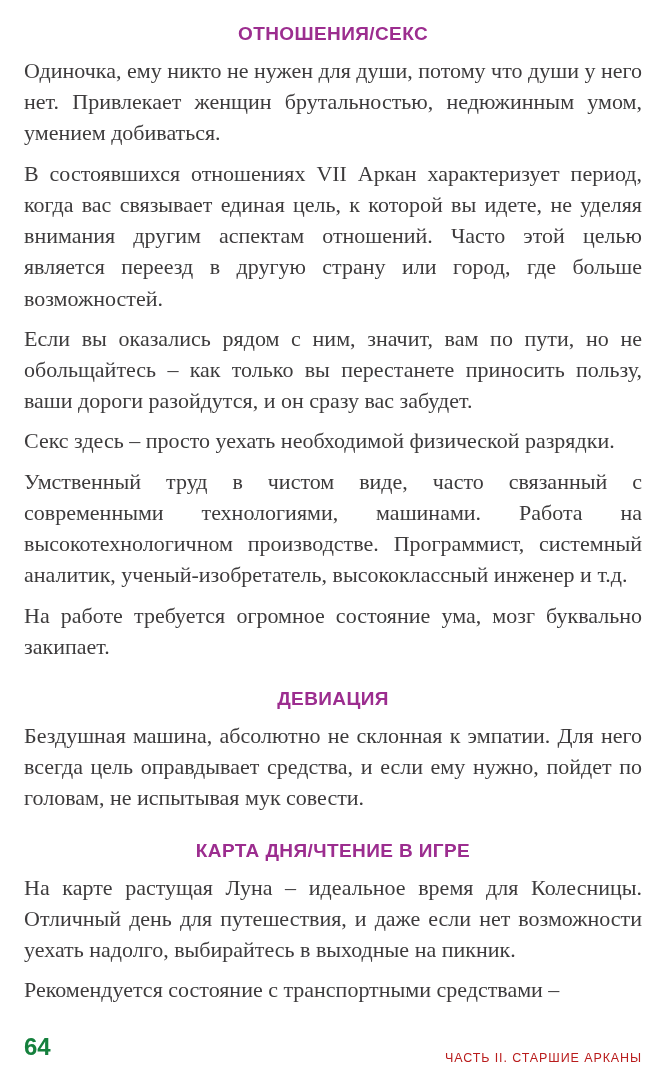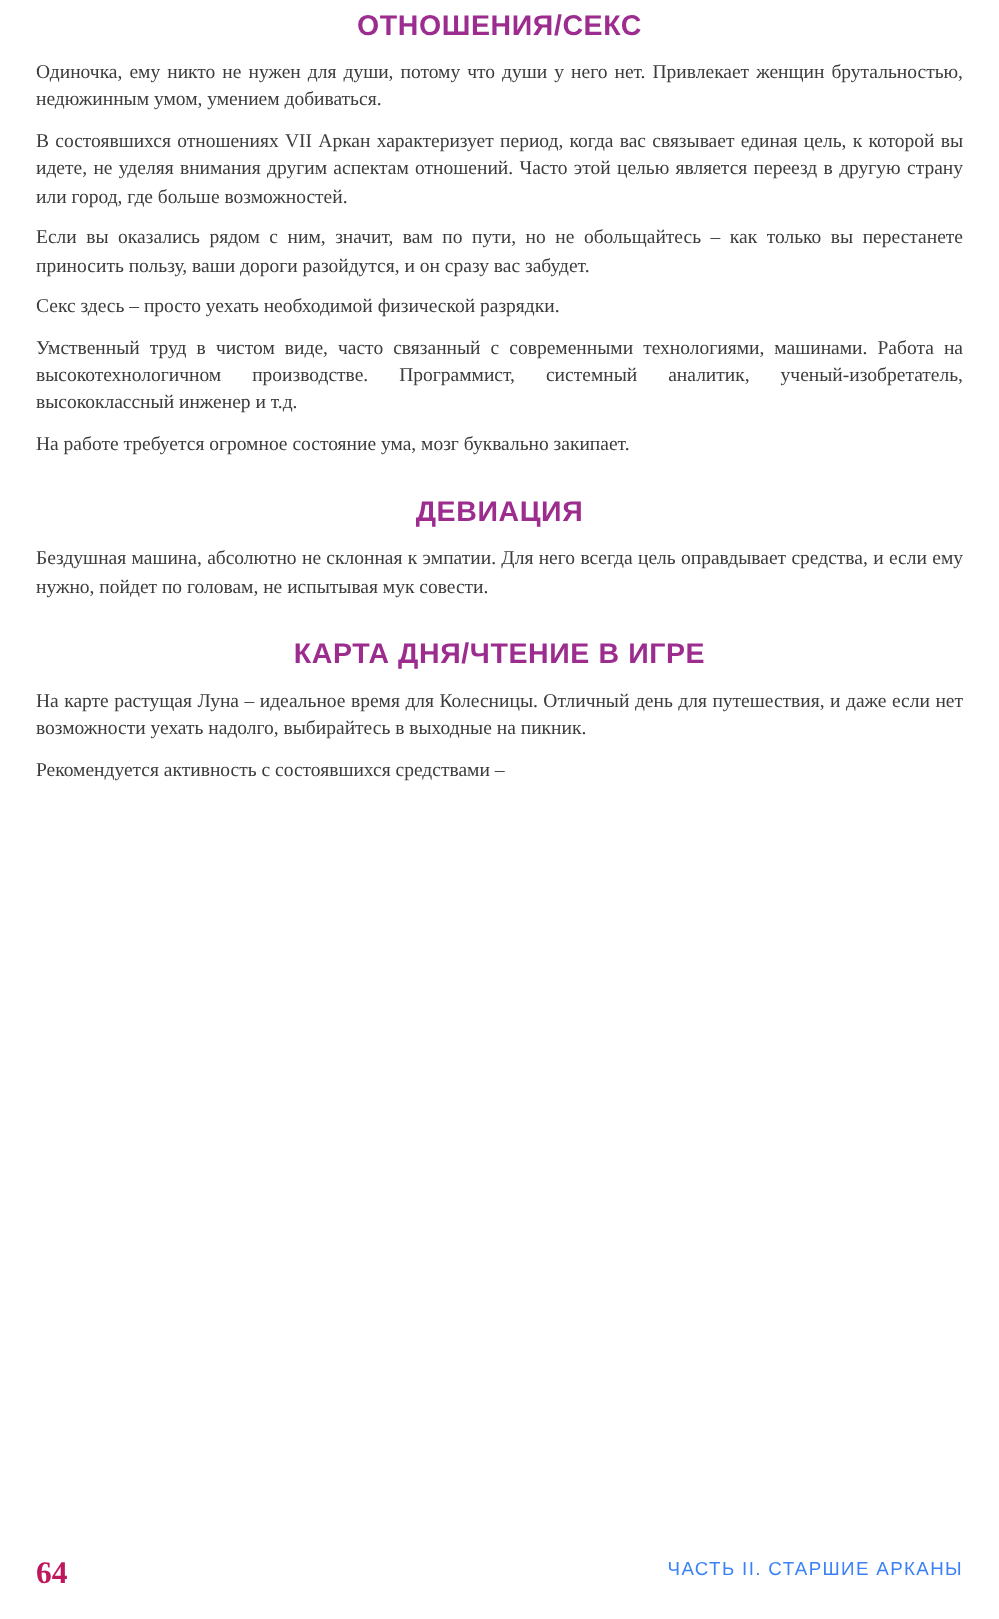--- a/index.html
+++ b/index.html
@@ -10,21 +10,21 @@
   body {
     width: 666px;
     height: 1079px;
     position: relative;
     font-family: "Liberation Serif", serif;
     color: #3b3b3b;
     overflow: hidden;
   }
   .page {
     position: absolute;
-    left: 0; top: 0;
+    left: 0; top: 16px;
     width: 666px;
     height: 780px;
     box-sizing: border-box;
     padding: 8px 24px 0 24px;
   }
   .section-heading {
     text-align: center;
     color: #9c2d8f;
     font-family: "Liberation Sans", sans-serif;
     font-weight: bold;
@@ -32,21 +32,21 @@
     letter-spacing: 0.4px;
     margin: 0;
     padding: 0 0 10px 0;
     line-height: 1.1;
   }
   .section-heading.spaced-top {
     padding-top: 18px;
   }
   p.body-text {
     margin: 0 0 9px 0;
-    font-size: 13px;
+    font-size: 22px;
     line-height: 1.42;
     text-align: justify;
     text-justify: inter-word;
     hyphens: manual;
     color: #3d3b3c;
     font-family: Liberation Serif, serif;
   }
   p.body-text:last-child {
     margin-bottom: 0;
   }
@@ -56,33 +56,33 @@
     bottom: 0;
     width: 666px;
     height: 64px;
     box-sizing: border-box;
     padding: 0 24px;
   }
   .page-number {
     position: absolute;
     left: 24px;
     bottom: 18px;
-    font-family: Liberation Serif, serif;
+    font-family: Liberation Sans, sans-serif;
     font-weight: bold;
-    font-size: 21px;
-    color: #be185d;
+    font-size: 24px;
+    color: #15803d;
   }
   .footer-title {
     position: absolute;
     right: 24px;
-    bottom: 26px;
+    bottom: 14px;
     font-family: "Liberation Sans", sans-serif;
     font-size: 12.5px;
     letter-spacing: 0.9px;
-    color: #3b82f6;
+    color: #b91c1c;
     text-transform: uppercase;
     text-align: right;
   }
 </style>
 </head>
 <body>
 
 <div class="page">
 
   <h2 class="section-heading">ОТНОШЕНИЯ/СЕКС</h2>
@@ -92,20 +92,20 @@
   <p class="body-text">Секс здесь – просто уехать необходимой физической разрядки.</p>
 
   <p class="body-text">Умственный труд в чистом виде, часто связанный с современными технологиями, машинами. Работа на высокотехнологичном производстве. Программист, системный аналитик, ученый-изобретатель, высококлассный инженер и т.д.</p>
   <p class="body-text">На работе требуется огромное состояние ума, мозг буквально закипает.</p>
 
   <h2 class="section-heading spaced-top">ДЕВИАЦИЯ</h2>
   <p class="body-text">Бездушная машина, абсолютно не склонная к эмпатии. Для него всегда цель оправдывает средства, и если ему нужно, пойдет по головам, не испытывая мук совести.</p>
 
   <h2 class="section-heading spaced-top">КАРТА ДНЯ/ЧТЕНИЕ В ИГРЕ</h2>
   <p class="body-text">На карте растущая Луна – идеальное время для Колесницы. Отличный день для путешествия, и даже если нет возможности уехать надолго, выбирайтесь в выходные на пикник.</p>
-  <p class="body-text">Рекомендуется активность с состоявшихся средствами –</p>
+  <p class="body-text">Рекомендуется состояние с транспортными средствами –</p>
 
 </div>
 
 <div class="footer">
   <div class="page-number">64</div>
   <div class="footer-title">ЧАСТЬ II. СТАРШИЕ АРКАНЫ</div>
 </div>
 
 </body></html>

